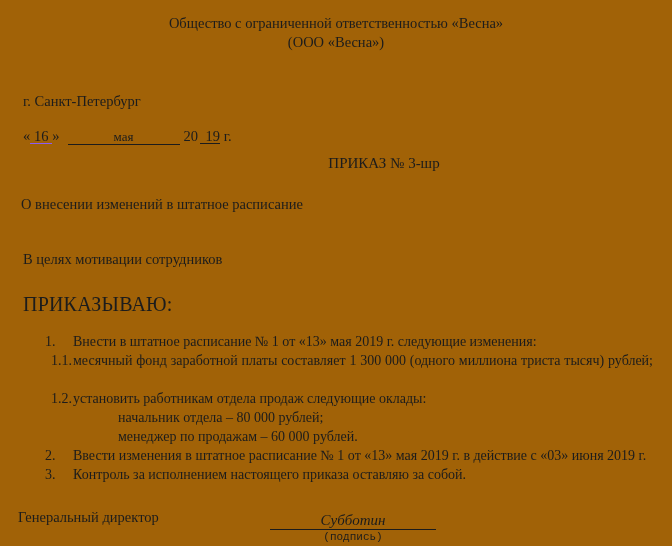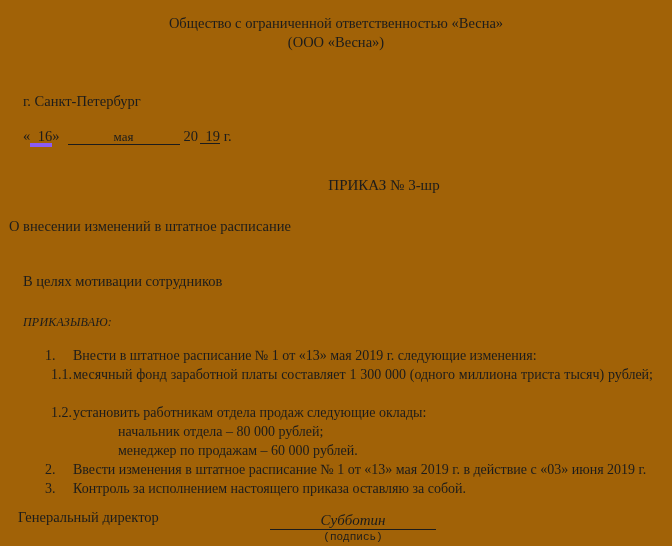--- a/index.html
+++ b/index.html
@@ -42,22 +42,22 @@
   .date-row {
     margin-left: 18px;
     margin-top: 18px;
     font-size: 14.5px;
     white-space: nowrap;
   }
   .date-row .q { letter-spacing: 0; }
   .u-day {
     display: inline-block;
     min-width: 22px;
-    text-align: right;
-    border-bottom: 4px solid #8b5cf6;
+    text-align: center;
+    border-bottom: 1px solid #8b5cf6;
     line-height: 14px;
   }
   .u-month {
     display: inline-block;
     width: 112px;
     text-align: center;
     border-bottom: 1px solid #1c1c1c;
     line-height: 14px;
     margin: 0 4px 0 8px;
     font-size: 13px;
@@ -67,42 +67,41 @@
     min-width: 20px;
     text-align: right;
     border-bottom: 1px solid #1c1c1c;
     line-height: 14px;
     margin-left: 2px;
   }
 
   
   .order-title {
     text-align: center;
-    margin-top: 30px;
+    margin-top: 10px;
     margin-left: 96px;
     font-size: 15px;
   }
 
   
   .subject {
-    margin-left: 4px;
+    margin-left: 16px;
     margin-top: 24px;
     font-size: 14.5px;
   }
   .preamble {
     margin-left: 18px;
     margin-top: 38px;
     font-size: 14.5px;
   }
   .decree {
     margin-left: 18px;
     margin-top: 25px;
-    font-size: 12px;
+    font-size: 20px;
     letter-spacing: 0.2px;
-    font-style: italic;
   }
 
   
   .items {
     margin-top: 16px;
     margin-left: 18px;
     margin-right: 14px;
     font-size: 14px;
   }
   .item {

